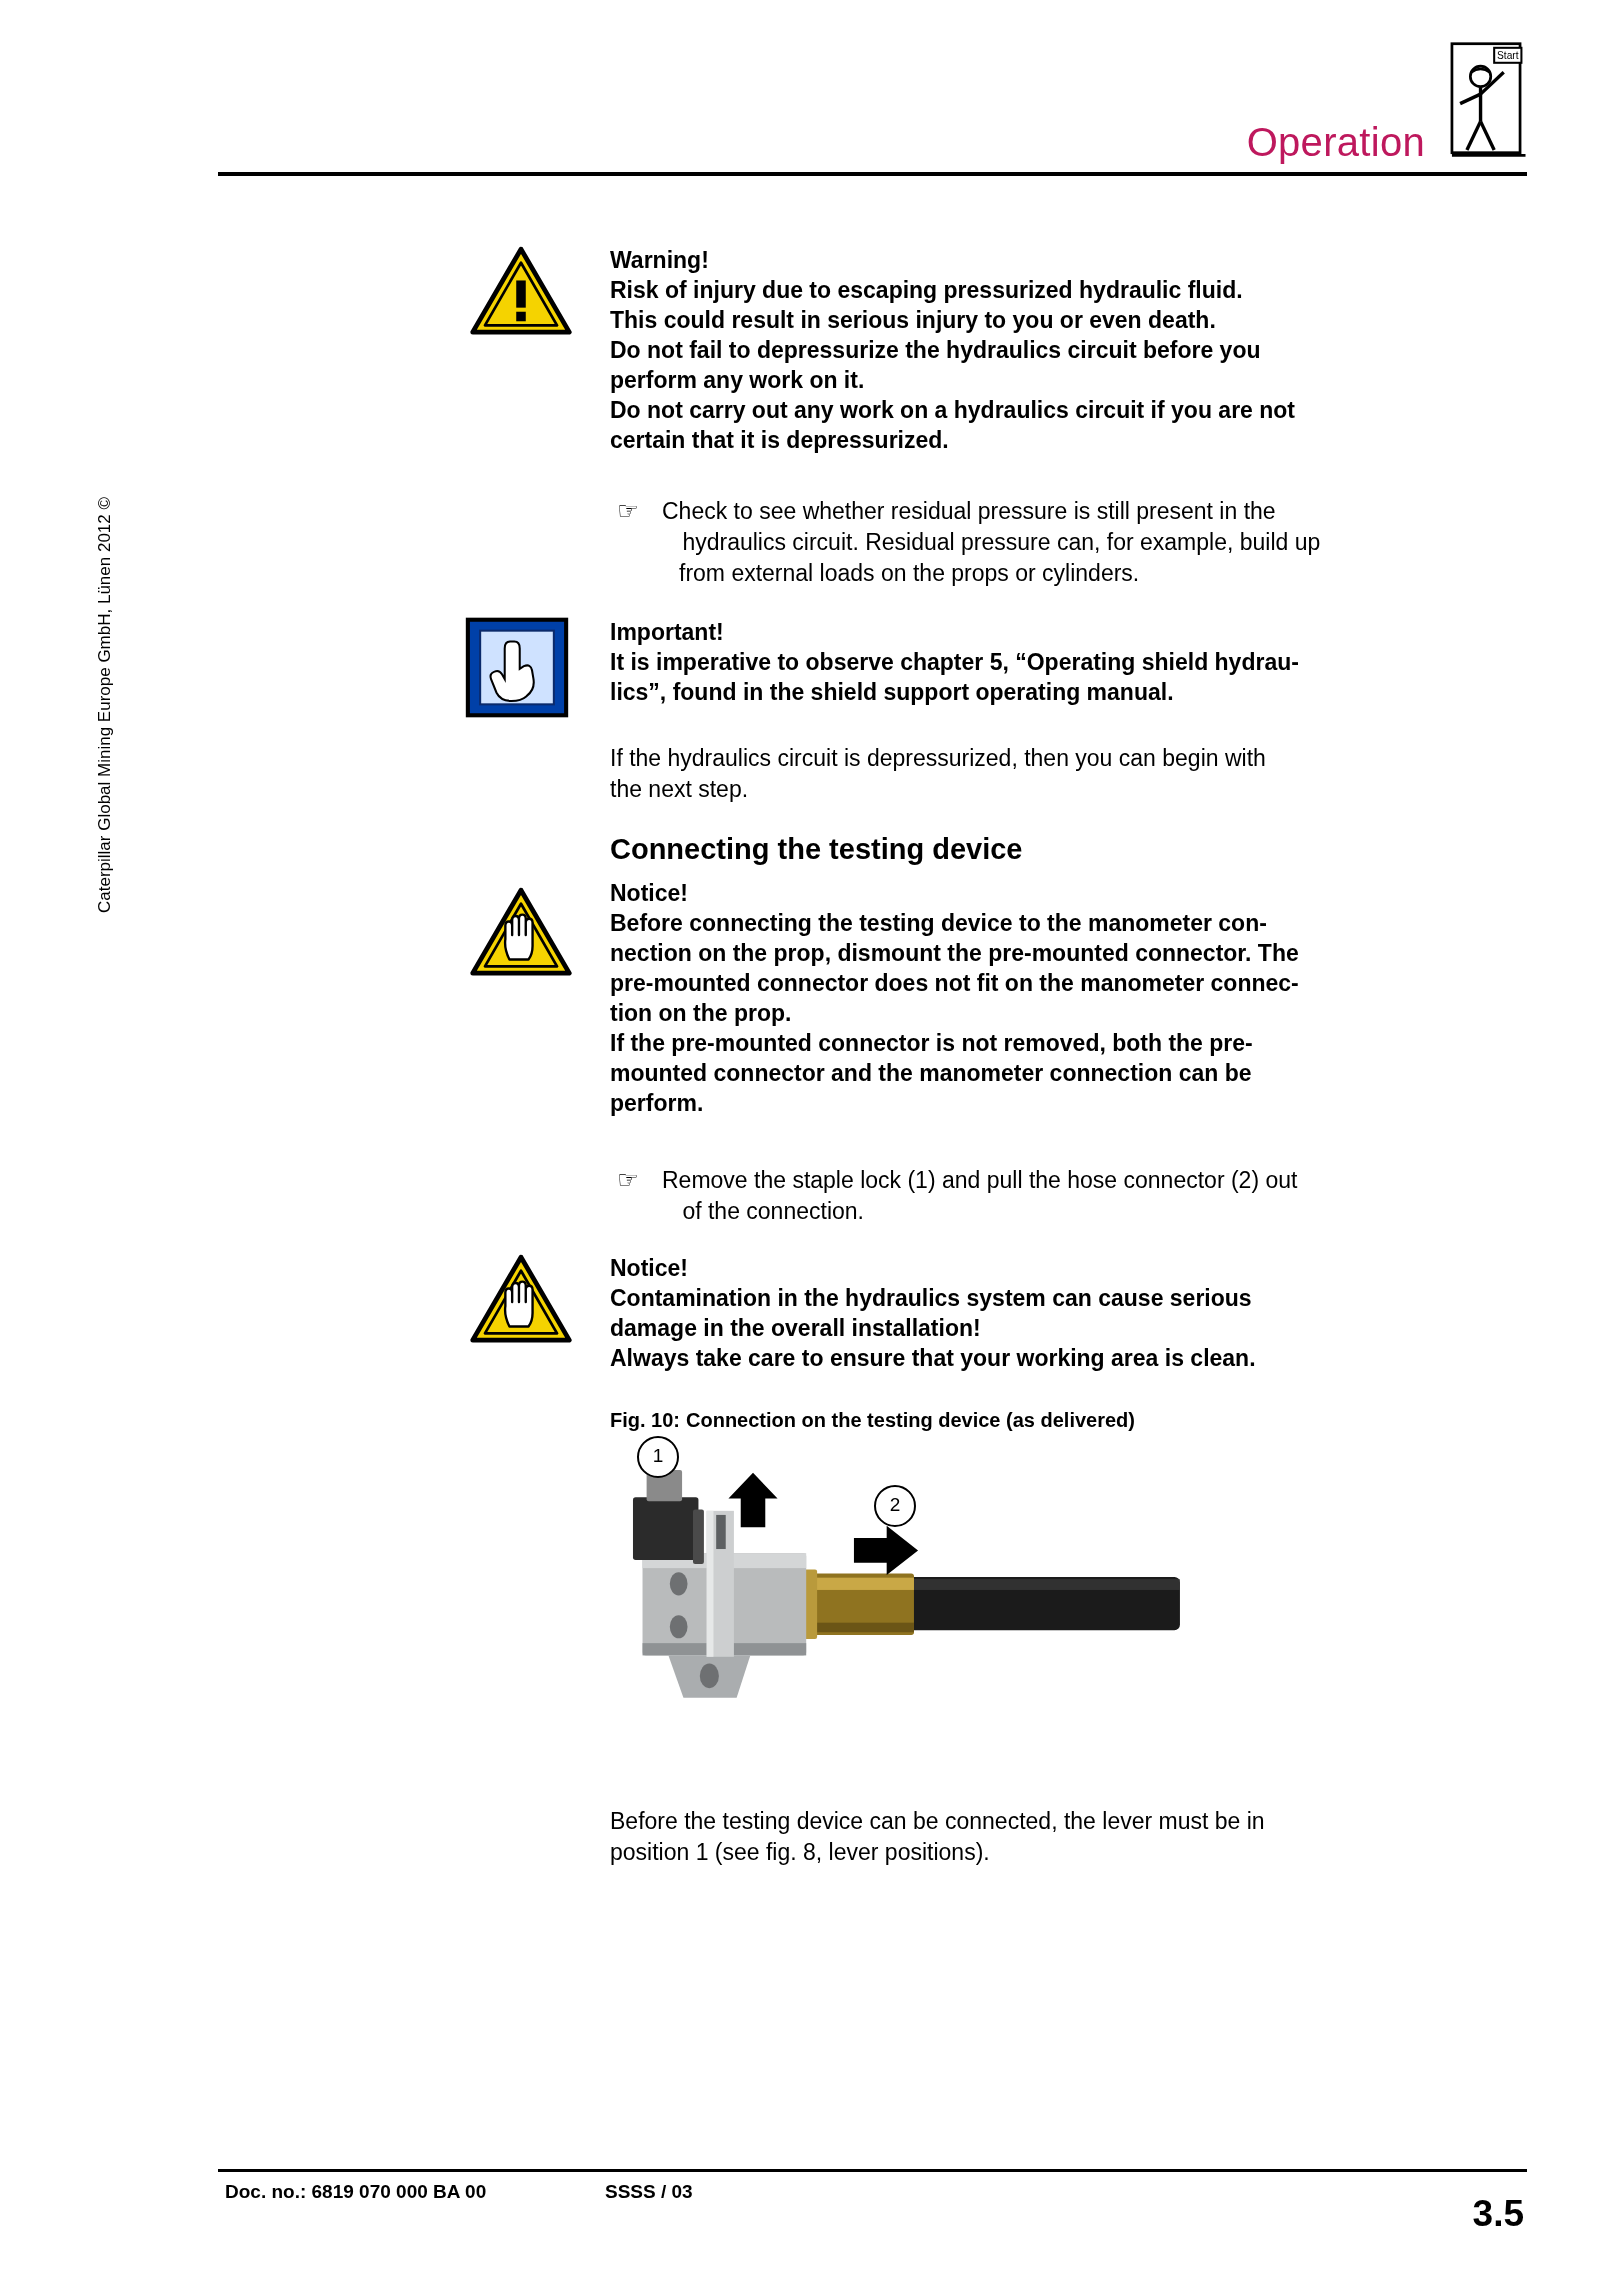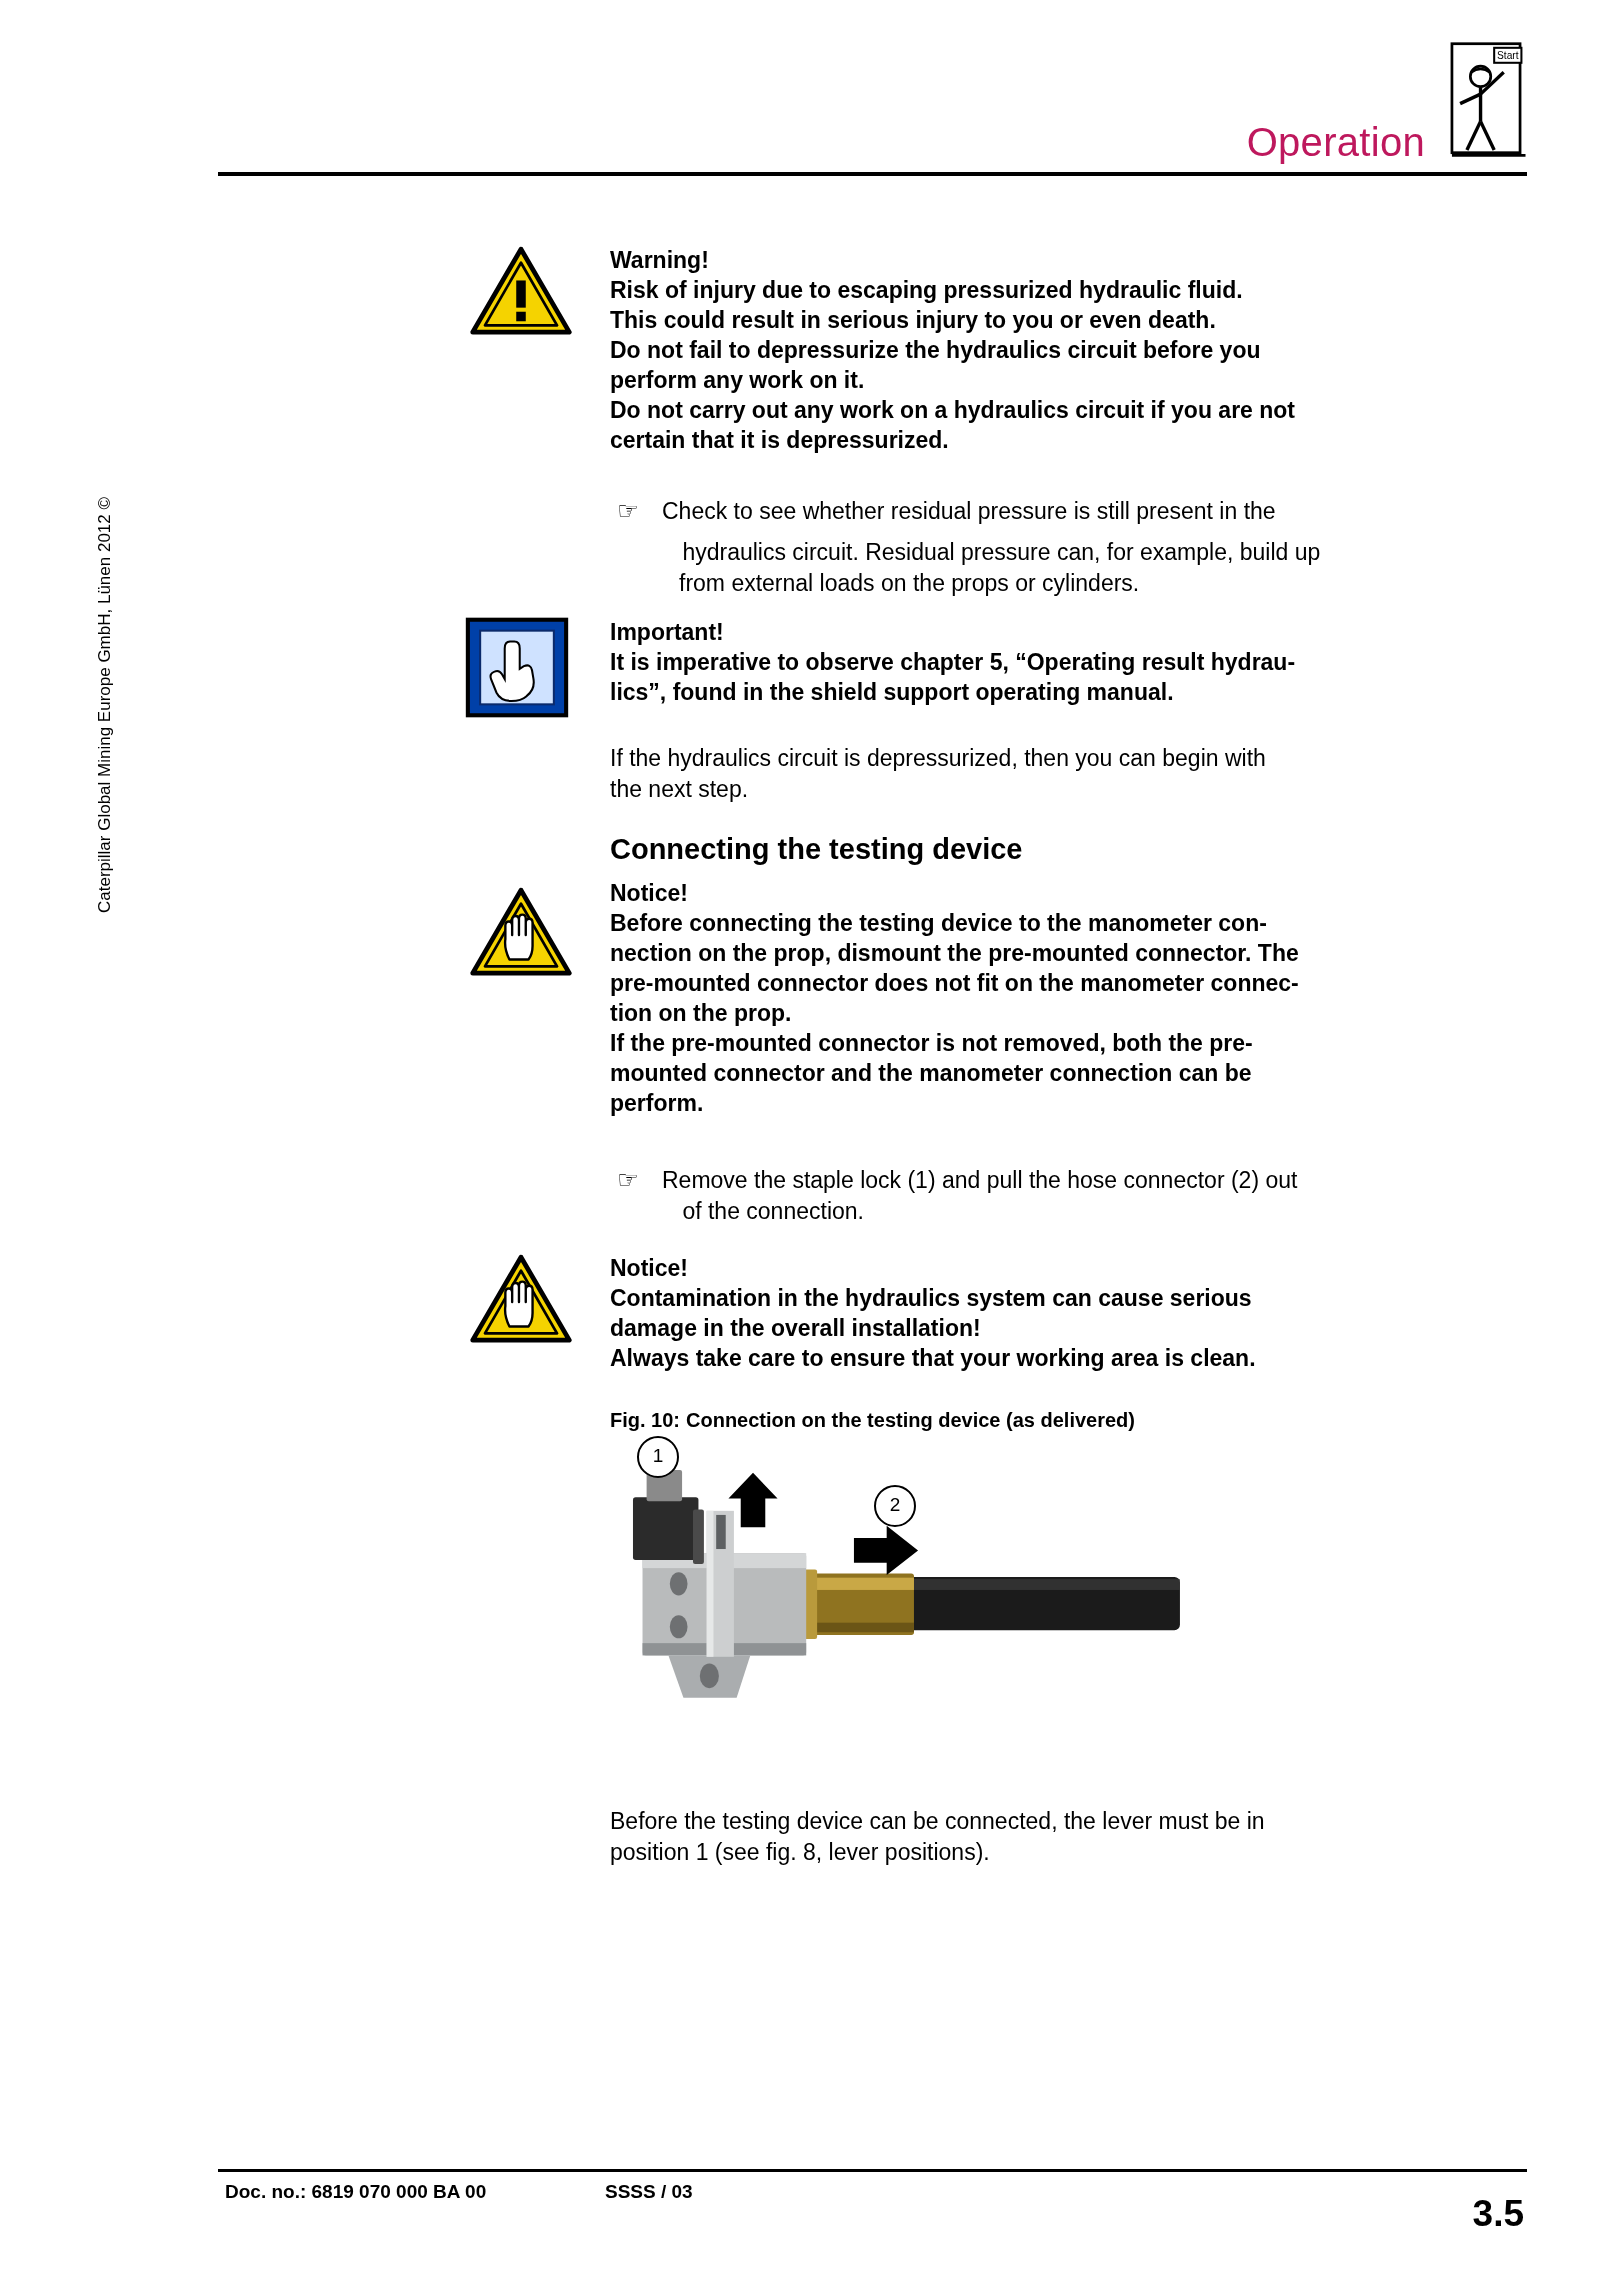--- a/index.html
+++ b/index.html
@@ -198,36 +198,36 @@
     <div class="txt-bold">Do not fail to depressurize the hydraulics circuit before you</div>
     <div class="txt-bold">perform any work on it.</div>
     <div class="txt-bold">Do not carry out any work on a hydraulics circuit if you are not</div>
     <div class="txt-bold">certain that it is depressurized.</div>
   </div>
 
   <div class="block" style="left:617px; top:496px; width:886px;">
     <div style="position:relative; padding-left:45px;">
       <span class="hand-glyph">☞</span>
       <div class="txt-normal">Check to see whether residual pressure is still present in the</div>
-      <div class="txt-normal" style="margin-left:20.4px;margin-top:10px;">hydraulics circuit. Residual pressure can, for example, build up</div>
+      <div class="txt-normal" style="margin-left:20.4px;">hydraulics circuit. Residual pressure can, for example, build up</div>
       <div class="txt-normal" style="margin-left:17px;">from external loads on the props or cylinders.</div>
     </div>
   </div>
 
   <div class="icon-box" style="left:465px; top:617px;">
     <svg width="104" height="101" viewBox="0 0 152 148">
       <rect x="4" y="4" width="144" height="140" fill="#0040A8" stroke="#000" stroke-width="6"></rect>
       <rect x="22" y="20" width="108" height="108" fill="#cfe2ff" stroke="#0b2a6b" stroke-width="3"></rect>
 
       <path d="M72 36 q8 0 8 10 l0 30 l6 -4 q10 -4 12 6 l2 12 q3 16 -10 26 q-8 7 -22 7 q-16 0 -22 -12 l-8 -20 q-3 -8 5 -11 q7 -3 11 4 l4 7 l0 -45 q0 -10 8 -10 z" fill="#ffffff" stroke="#000" stroke-width="3"></path>
     </svg>
   </div>
   <div class="block" style="left:610px; top:617px; width:886px;">
     <div class="txt-bold">Important!</div>
-    <div class="txt-bold">It is imperative to observe chapter 5, “Operating result hydrau-</div>
+    <div class="txt-bold">It is imperative to observe chapter 5, “Operating shield hydrau-</div>
     <div class="txt-bold">lics”, found in the shield support operating manual.</div>
   </div>
 
   <div class="block" style="left:610px; top:743px; width:886px;">
     <div class="txt-normal">If the hydraulics circuit is depressurized, then you can begin with</div>
     <div class="txt-normal">the next step.</div>
   </div>
 
   <div class="block" style="left:610px; top:832px; width:886px;">
     <div class="heading2">Connecting the testing device</div>

